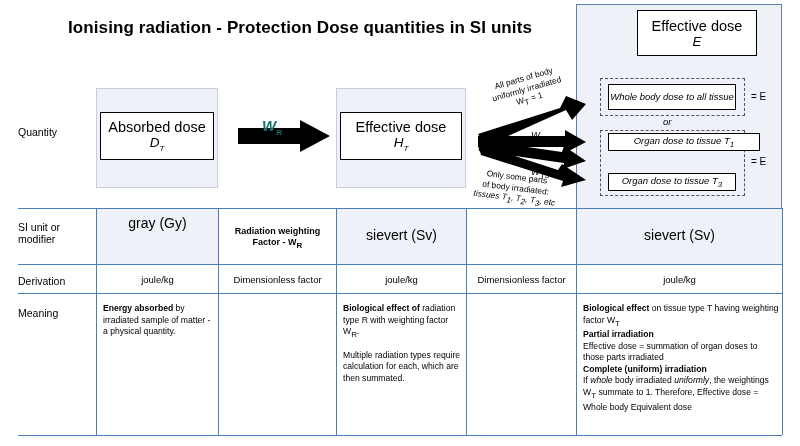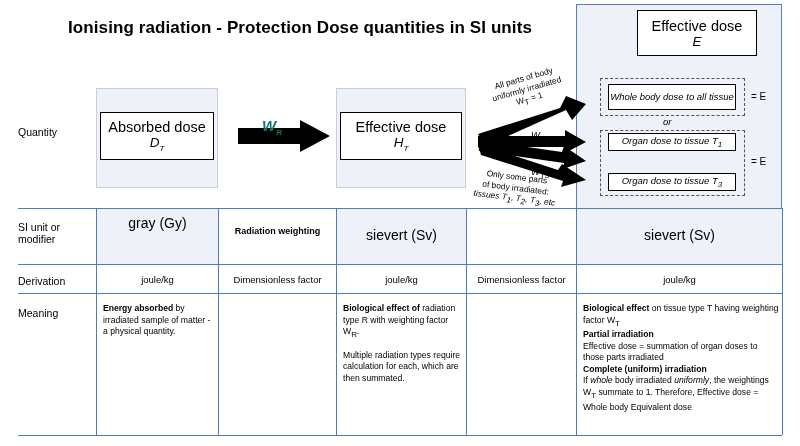--- a/index.html
+++ b/index.html
@@ -110,21 +110,21 @@
   <div class="dashbox" style="left:600px; top:78px; width:145px; height:38px;"></div>
   <div class="tissuebox" style="left:608px; top:84px; width:128px; height:26px; line-height:1.15;">
     <span>Whole body dose to all tissue</span>
   </div>
   <div class="eqE" style="left:751px; top:91px;">= E</div>
 
   <div class="orTxt" style="left:663px; top:116px;">or</div>
 
   <div class="dashbox" style="left:600px; top:130px; width:145px; height:66px;"></div>
 
-  <div class="tissuebox" style="left:608px; top:133px; width:128px; height:18px;">
+  <div class="tissuebox" style="left:608px; top:133px; width:152px; height:18px;">
     <span><span>Organ dose to tissue T</span><span class="sub">1</span></span>
   </div>
   <div class="tissuebox" style="left:608px; top:173px; width:128px; height:18px;">
     <span><span>Organ dose to tissue T</span><span class="sub">3</span></span>
   </div>
   <div class="eqE" style="left:751px; top:156px;">= E</div>
 
   <div class="centertxt" style="left:531px; top:129px; font-size:9.5px; font-style:italic;"><span>W</span><span class="sub">T1</span></div>
   <div class="centertxt" style="left:531px; top:148px; font-size:9.5px; font-style:italic;"><span>W</span><span class="sub">T2</span></div>
   <div class="centertxt" style="left:531px; top:166px; font-size:9.5px; font-style:italic;"><span>W</span><span class="sub">T3</span></div>
@@ -183,20 +183,21 @@
   <div class="vline" style="left:782px; top:208px; height:227px;"></div>
 
   <div class="panel" style="left:97px; top:209px; width:121px; height:55px; border:none;"></div>
   <div class="panel" style="left:337px; top:209px; width:129px; height:55px; border:none;"></div>
   <div class="panel" style="left:577px; top:209px; width:205px; height:55px; border:none;"></div>
 
   <div class="centertxt" style="left:97px; top:215px; width:121px; font-size:14px;">gray (Gy)</div>
 
   <div class="smalltxt" style="left:219px; top:226px; width:117px;">
     <div>Radiation weighting</div>
+    <div><span>Factor - W</span><span class="sub">R</span></div>
   </div>
 
   <div class="centertxt" style="left:337px; top:227px; width:129px; font-size:14px;">sievert (Sv)</div>
 
 
   <div class="centertxt" style="left:577px; top:227px; width:205px; font-size:14px;">sievert (Sv)</div>
 
   <div class="centertxt" style="left:97px; top:274px; width:121px; font-size:9.5px;">joule/kg</div>
   <div class="centertxt" style="left:219px; top:274px; width:117px; font-size:9.5px;">Dimensionless factor</div>
   <div class="centertxt" style="left:337px; top:274px; width:129px; font-size:9.5px;">joule/kg</div>

